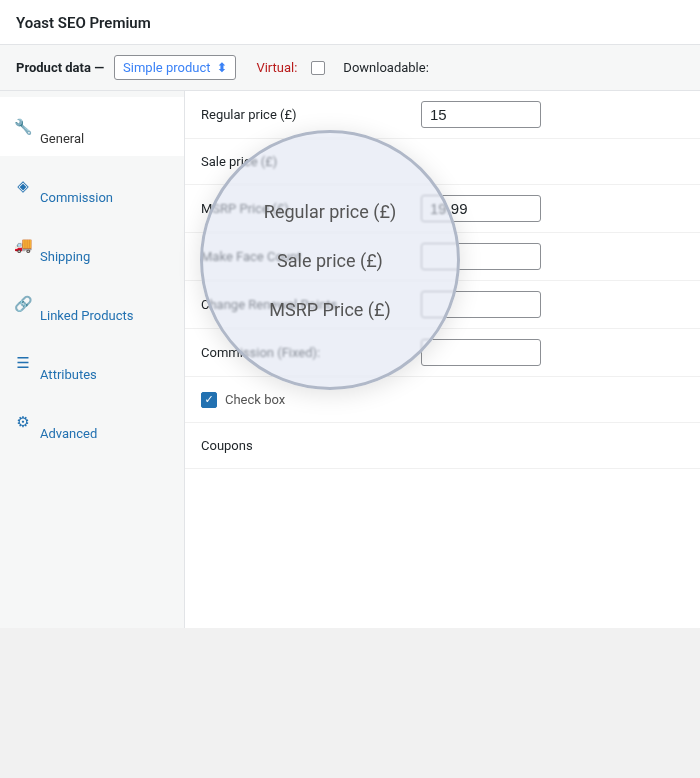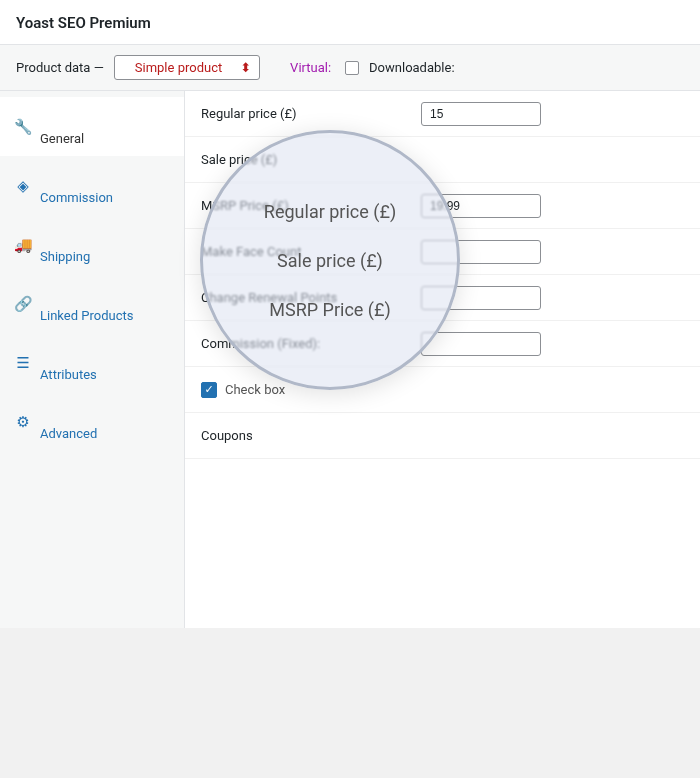--- a/index.html
+++ b/index.html
@@ -39,60 +39,60 @@
     .product-data-bar {
       display: flex;
       align-items: center;
       padding: 10px 16px;
       background: #f6f7f7;
       border-bottom: 1px solid #e2e4e7;
       gap: 10px;
     }
     .product-data-label {
       font-size: 13px;
-      font-weight: 400;
+      font-weight: 700;
       color: #1d2327;
       white-space: nowrap;
     }
     .product-type-select {
       display: flex;
       align-items: center;
       border: 1px solid #8c8f94;
       border-radius: 3px;
       background: #fff;
       padding: 4px 8px;
       gap: 6px;
       cursor: pointer;
     }
     .product-type-select span {
       font-size: 13px;
-      color: #b91c1c;
-      margin-left: 12px;
+      color: #3b82f6;
     }
     .select-arrow {
       font-size: 11px;
       color: #555;
     }
     .virtual-label {
       font-size: 13px;
-      color: #a21caf;
-      margin-left: 20px;
+      color: #b91c1c;
+      margin-left: 10px;
     }
     .checkbox-small {
       width: 14px;
       height: 14px;
       border: 1px solid #8c8f94;
       background: #fff;
       display: inline-block;
       border-radius: 2px;
       margin-left: 4px;
     }
     .downloadable-label {
       font-size: 13px;
       color: #1d2327;
+      margin-left: 8px;
     }
 
     
     .main-content {
       display: flex;
       flex: 1;
       overflow: hidden;
     }
 
     
@@ -144,21 +144,21 @@
     }
     .field-label {
       flex: 0 0 220px;
       font-size: 13px;
       color: #1d2327;
     }
     .field-input {
       border: 1px solid #8c8f94;
       border-radius: 3px;
       padding: 4px 8px;
-      font-size: 12px;
+      font-size: 15px;
       width: 120px;
       color: #1d2327;
       background: #fff;
     }
     .field-input.search-style {
       width: 160px;
       font-style: italic;
       color: #888;
     }
     .checkbox-row {

